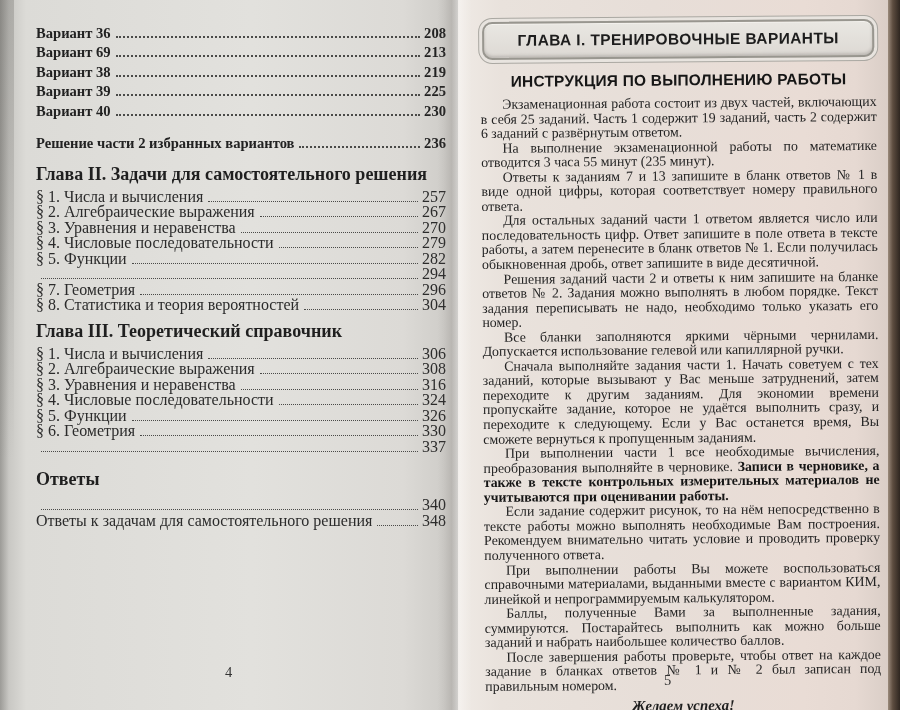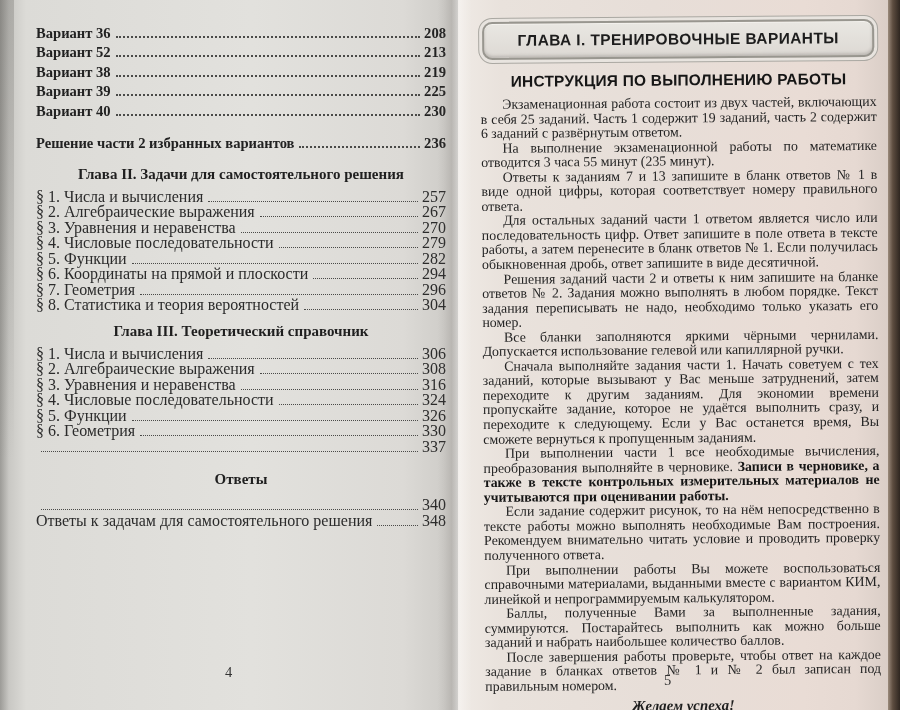--- a/index.html
+++ b/index.html
@@ -52,21 +52,21 @@
   .toc-row .dots {
     flex: 1; min-width: 14px;
     border-bottom: 2px dotted #4a4a48;
     margin: 0 4px 3px 5px;
   }
   .toc-row .pg { white-space: nowrap; }
   .variants .toc-row, .toc-row.strong { font-weight: bold; color: #222; }
   .variants .toc-row { height: 19.4px; }
   .row-solutions { margin-top: 13px; }
   .toc-heading {
-    text-align: center; font-weight: bold; font-size: 15px; color: #1f1f1f;
+    font-weight: bold; font-size: 18px; color: #1f1f1f;
     margin-top: 9px; margin-bottom: 5px;
   }
   .toc-heading.ch2 { margin-top: 12px; }
   .toc-heading.ch3 { }
   .toc-heading.ans { margin-top: 16px; margin-bottom: 8px; }
   .entries .toc-row { height: 15.5px; font-size: 16px; line-height: 15.5px; }
   .entries .toc-row .dots { border-bottom: 1.8px dotted #4a4a48; margin-bottom: 2px; }
   .folio {
     position: absolute; font-size: 14.5px; color: #333; letter-spacing: 1px;
   }
@@ -116,21 +116,21 @@
     <div class="toc">
 
       <div class="variants">
 
       <div class="toc-row">
             <span class="lbl">Вариант 36</span>
             <span class="dots"></span>
             <span class="pg">208</span>
           </div>
           <div class="toc-row">
-            <span class="lbl">Вариант 52</span>
+            <span class="lbl">Вариант 69</span>
             <span class="dots"></span>
             <span class="pg">213</span>
           </div>
           <div class="toc-row">
             <span class="lbl">Вариант 38</span>
             <span class="dots"></span>
             <span class="pg">219</span>
           </div>
           <div class="toc-row">
             <span class="lbl">Вариант 39</span>
@@ -172,21 +172,20 @@
             <span class="lbl">§ 4. Числовые последовательности</span>
             <span class="dots"></span>
             <span class="pg">279</span>
           </div>
           <div class="toc-row">
             <span class="lbl">§ 5. Функции</span>
             <span class="dots"></span>
             <span class="pg">282</span>
           </div>
           <div class="toc-row">
-            <span class="lbl">§ 6. Координаты на прямой и плоскости</span>
             <span class="dots"></span>
             <span class="pg">294</span>
           </div>
           <div class="toc-row">
             <span class="lbl">§ 7. Геометрия</span>
             <span class="dots"></span>
             <span class="pg">296</span>
           </div>
           <div class="toc-row">
             <span class="lbl">§ 8. Статистика и теория вероятностей</span>

